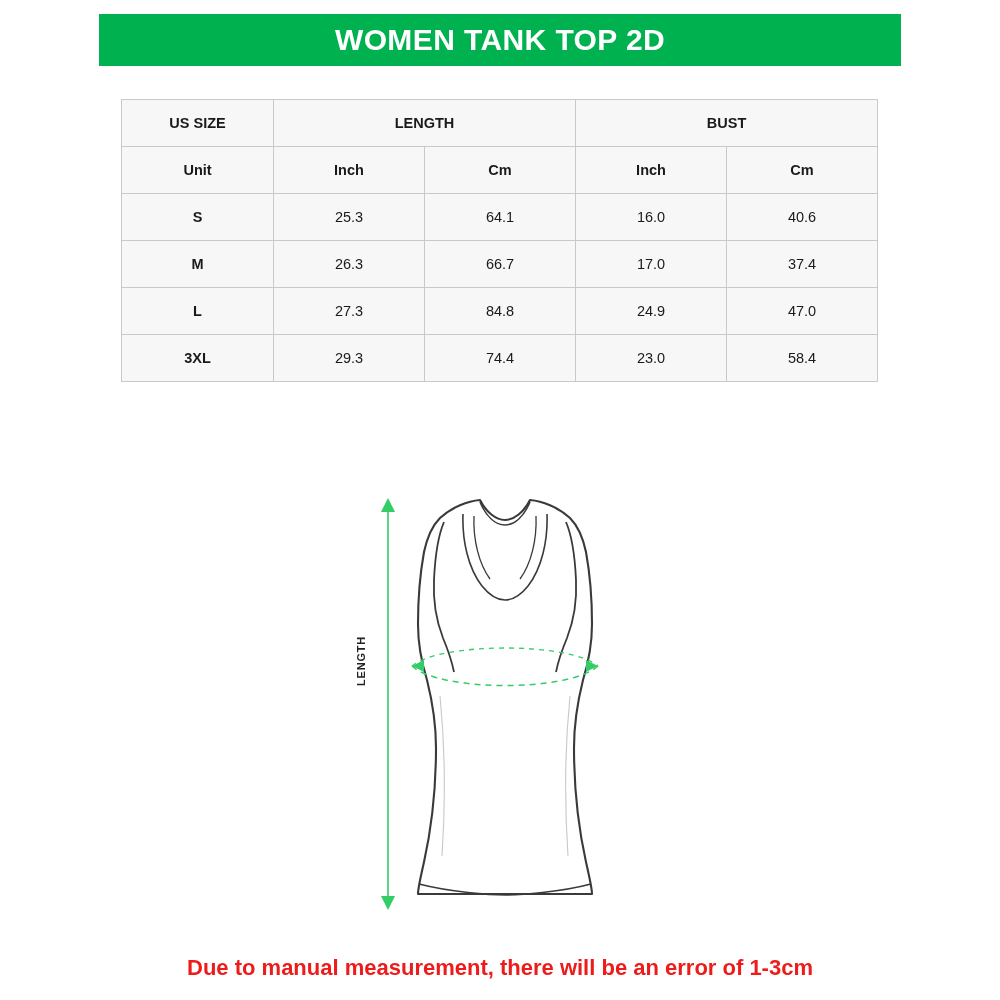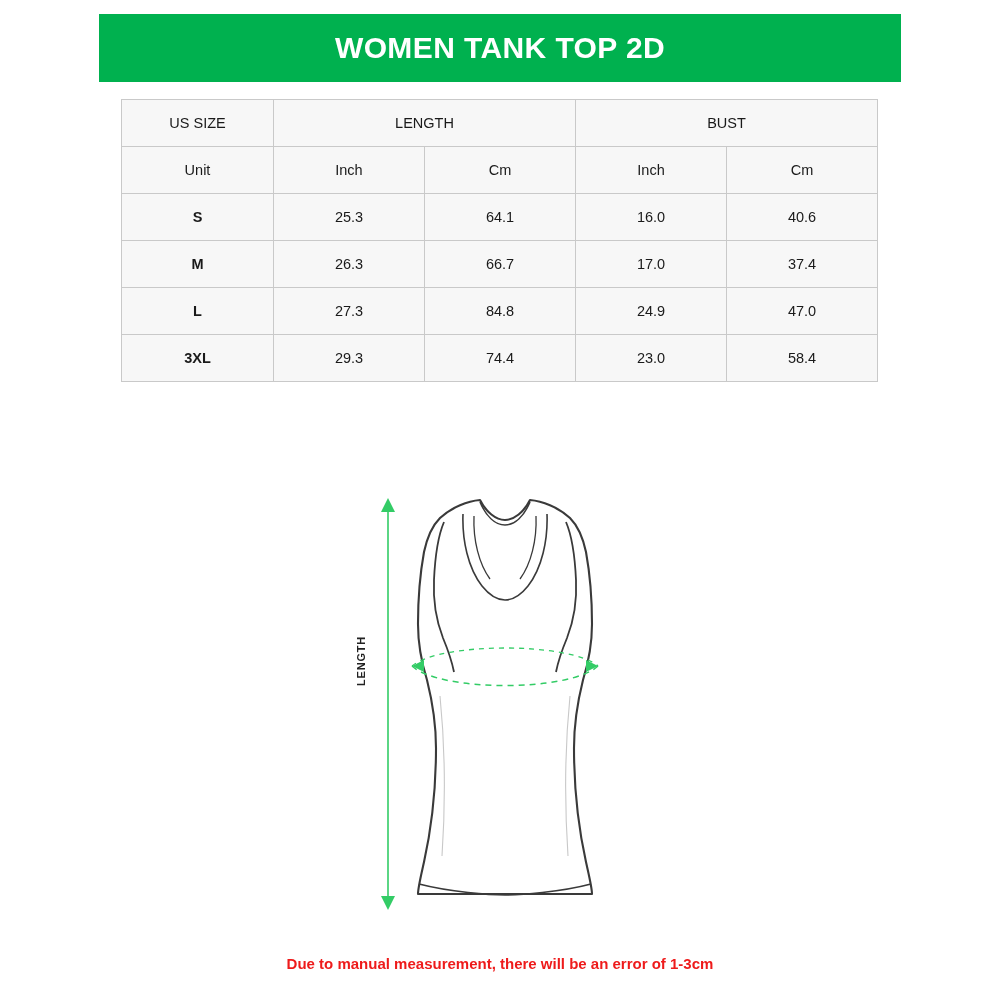--- a/index.html
+++ b/index.html
@@ -15,21 +15,21 @@
     overflow: hidden;
     position: relative;
   }
 
   
   .header-band {
     position: absolute;
     left: 99px;
     top: 14px;
     width: 802px;
-    height: 68px;
+    height: 52px;
     background: #00b14f;
     display: flex;
     align-items: center;
     justify-content: center;
   }
   .header-title {
     color: #ffffff;
     font-size: 30px;
     font-weight: bold;
     letter-spacing: 0.4px;
@@ -50,21 +50,21 @@
     border: 1px solid #c9c9c9;
     text-align: center;
     font-size: 14.5px;
     color: #1a1a1a;
     height: 46px;
     padding: 0;
     font-weight: normal;
     background: #f7f7f7;
   }
   .size-table th {
-    font-weight: normal;
+    font-weight: bold;
     font-size: 14.5px;
   }
   .size-table .rowhead {
     font-weight: bold;
   }
   .col-size { width: 152px; }
   .col-num  { width: 151px; }
 
   
   .diagram {
@@ -93,21 +93,21 @@
   }
 
   
   .footer-note {
     position: absolute;
     left: 0;
     top: 955px;
     width: 1000px;
     text-align: center;
     color: #ee1b1b;
-    font-size: 15px;
+    font-size: 22px;
     font-weight: bold;
   }
 </style>
 </head>
 <body>
 
 <div class="header-band">
   <div class="header-title">WOMEN TANK TOP 2D</div>
 </div>
 

